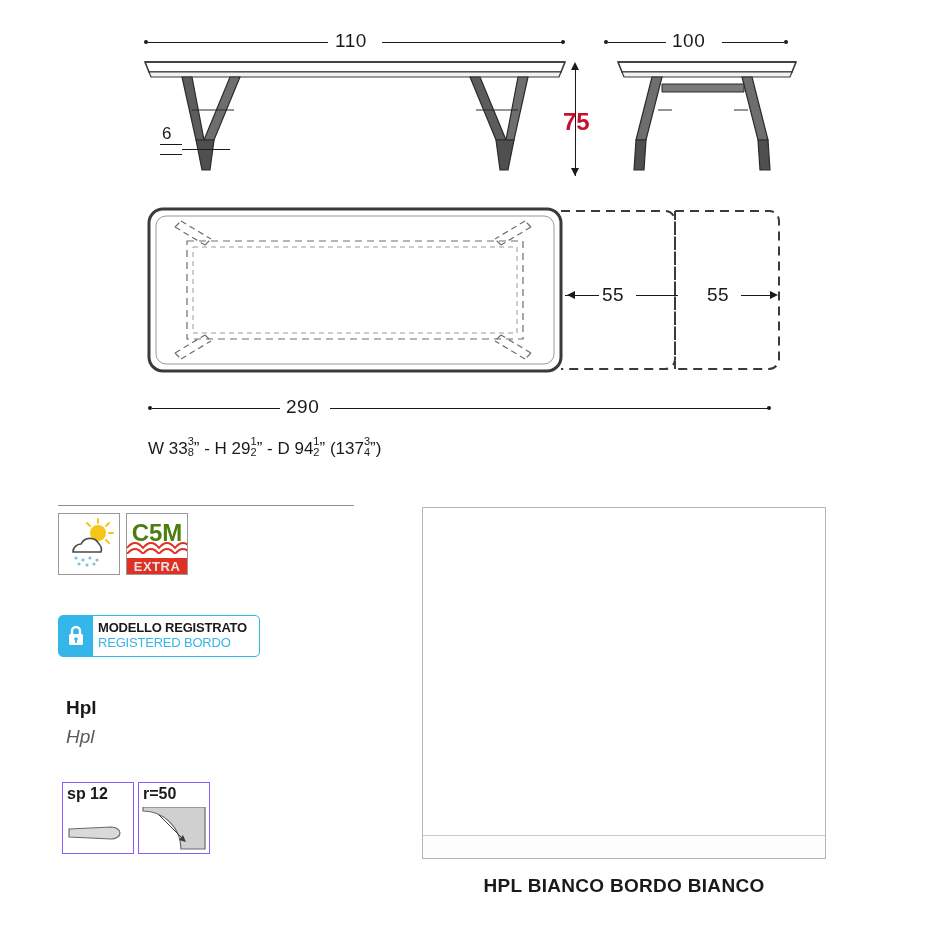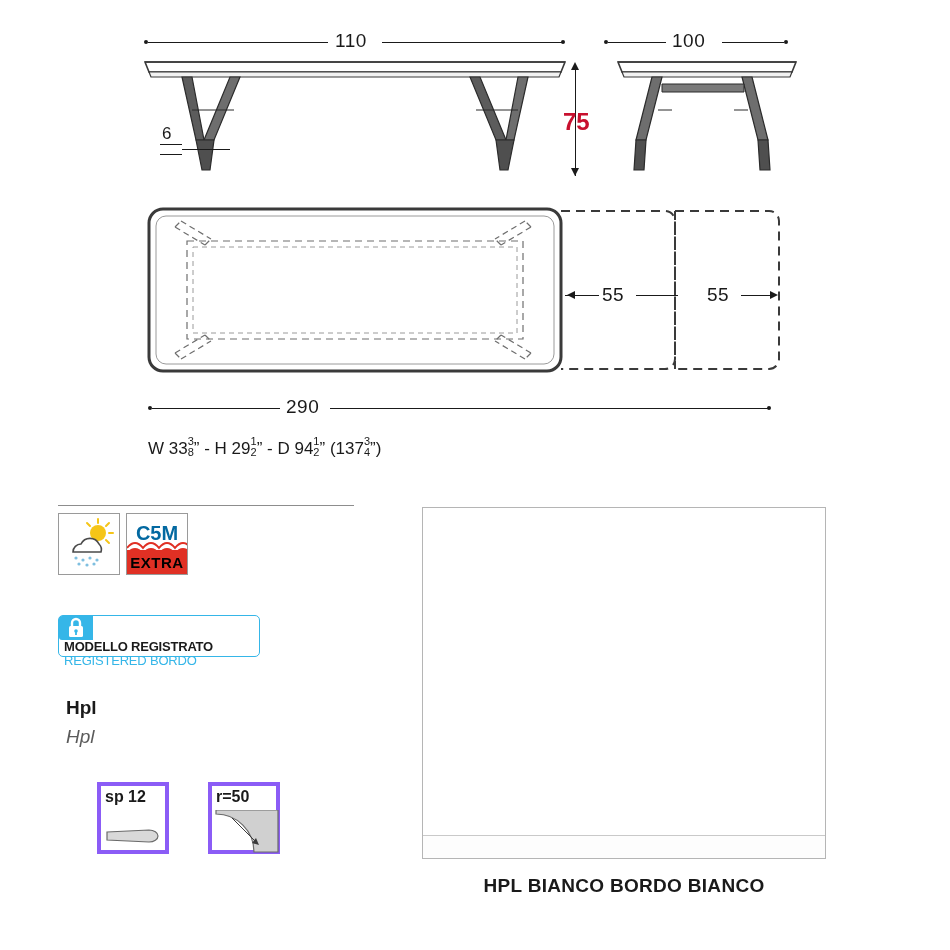--- a/index.html
+++ b/index.html
@@ -112,50 +112,49 @@
     border: 1px solid #9a9a9a;
     background: #fff;
     position: relative;
     box-sizing: border-box;
     overflow: hidden;
   }
   .c5m-top {
     position: absolute;
     left: 0; top: 0; right: 0; height: 38px;
     display: flex; align-items: center; justify-content: center;
-    color: #0369a1;
-    font-weight: bold;
-    font-size: 20px;
+    color: #4d7c0f;
+    font-weight: bold;
+    font-size: 24px;
     font-family: "Liberation Sans", sans-serif;
     letter-spacing: 0px;
   }
   .c5m-bottom {
     position: absolute;
-    left: 0; bottom: 0; right: 0; height: 24px;
+    left: 0; bottom: 0; right: 0; height: 16px;
     background: #e03024;
-    color: #000000;
-    font-weight: bold;
-    font-size: 15px;
+    color: #e5e5e5;
+    font-weight: bold;
+    font-size: 13px;
     display: flex; align-items: center; justify-content: center;
     letter-spacing: 0.5px;
   }
 
   .model-badge {
     position: absolute;
     left: 58px;
     top: 615px;
     width: 202px;
     height: 42px;
     border: 1px solid #35b6e8;
     border-radius: 5px;
     box-sizing: border-box;
     display: flex;
     align-items: stretch;
     background: #fff;
-    flex-direction: column;
   }
   .lock-box {
     width: 34px;
     background: #35b6e8;
     display: flex;
     align-items: center;
     justify-content: center;
     border-radius: 3px 0 0 3px;
   }
   .model-text {
@@ -200,25 +199,24 @@
   .spec-row {
     position: absolute;
     left: 62px;
     top: 782px;
     display: flex;
     gap: 4px;
   }
   .spec-box {
     width: 72px;
     height: 72px;
-    border: 4px solid #8b5cf6;
+    border: 1px solid #8b5cf6;
     box-sizing: border-box;
     position: relative;
     background: #fff;
-    margin-left: 35px;
   }
   .spec-label {
     position: absolute;
     left: 4px; top: 2px;
     font-size: 16px;
     font-weight: bold;
     color: #1a1a1a;
   }
 
   

